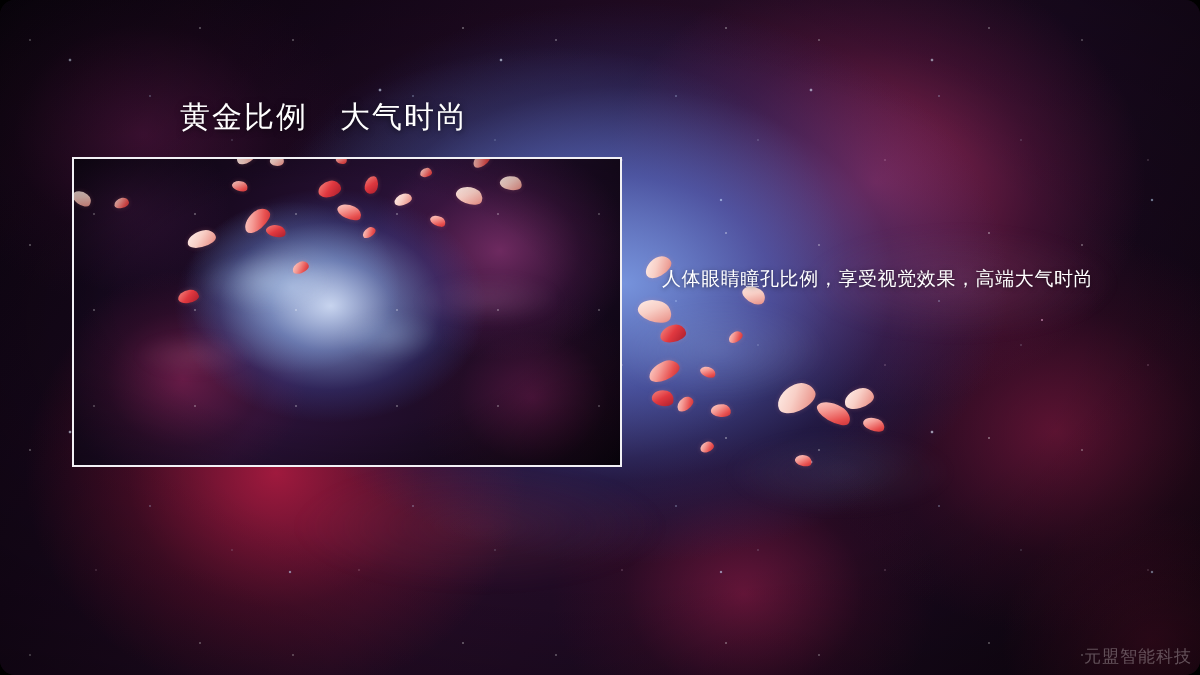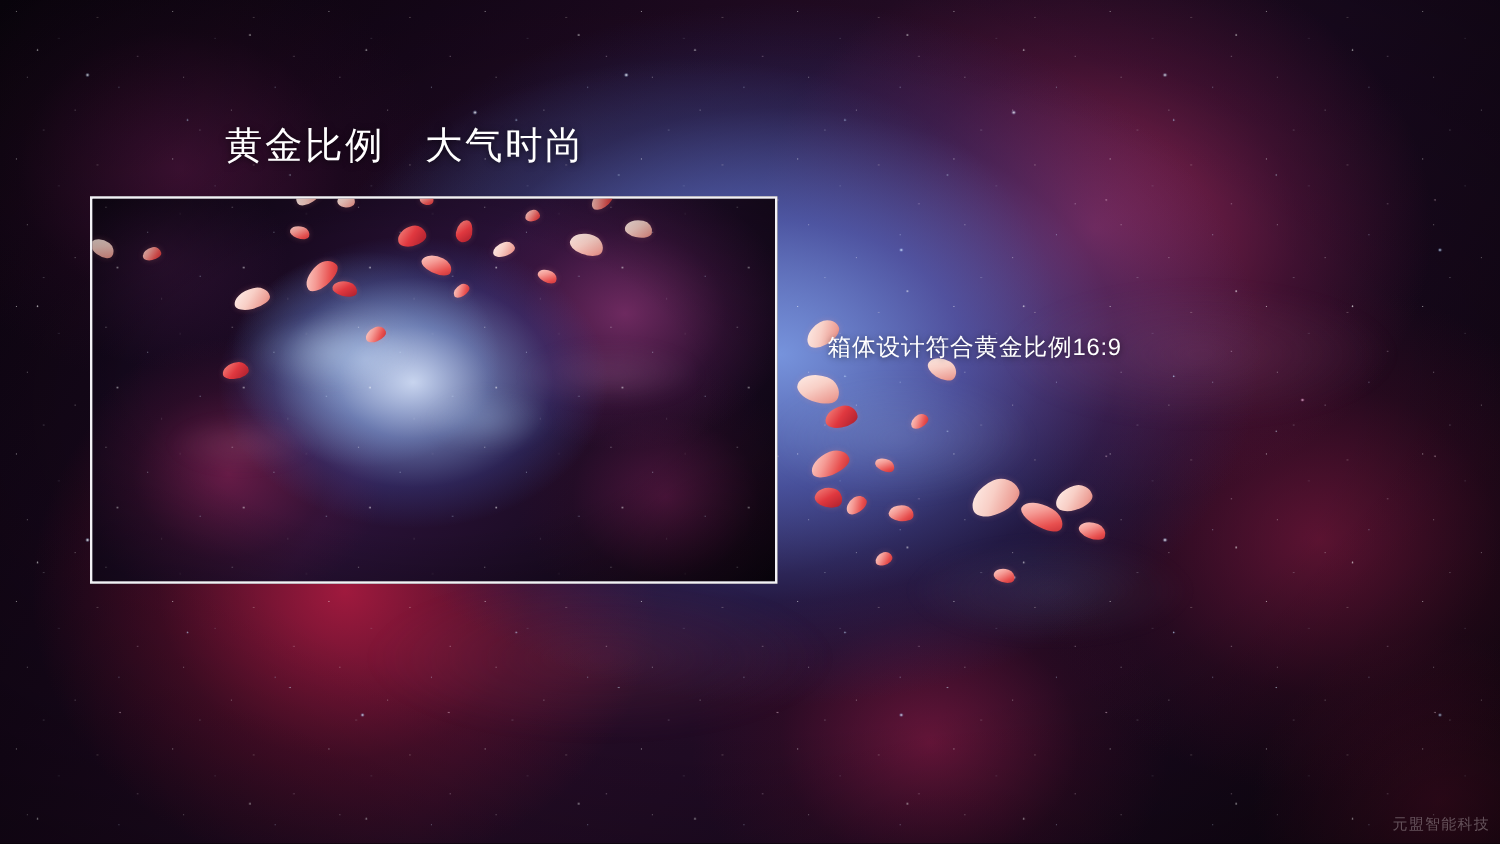--- a/index.html
+++ b/index.html
@@ -7,20 +7,21 @@
     padding: 0;
     background: #000;
   }
   #slide {
     position: relative;
     width: 1200px;
     height: 675px;
     overflow: hidden;
     font-family: "Liberation Sans", "DejaVu Sans", sans-serif;
     background: #0a0408;
+    border-radius: 15px;
   }
 
   
   .bg-layer {
     position: absolute;
     inset: 0;
     pointer-events: none;
   }
   #bg-base {
     background:
@@ -177,21 +178,21 @@
     letter-spacing: 0.6px;
     white-space: pre;
     text-shadow: 0 1px 5px rgba(0,0,0,0.55);
   }
 
   
   #watermark {
     position: absolute;
     right: 8px;
     bottom: 7px;
-    font-size: 12px;
+    font-size: 17px;
     letter-spacing: 1px;
     color: rgba(190,180,185,0.42);
     white-space: pre;
   }
 </style>
 </head>
 <body>
 
 <div id="slide">
 
@@ -249,18 +250,18 @@
           <div class="petal" style="left: 398px; top: -5px; width: 19px; height: 12px; transform: rotate(-34deg);"></div>
           <div class="petal pale" style="left: 426px; top: 17px; width: 22px; height: 14px; transform: rotate(12deg);"></div>
           <div class="petal pale" style="left: -2px; top: 33px; width: 20px; height: 13px; transform: rotate(36deg);"></div>
           <div class="petal" style="left: 40px; top: 39px; width: 15px; height: 10px; transform: rotate(-12deg);"></div>
         </div>
       <div id="photo-vig"></div>
     </div>
   </div>
 
   <div id="body-text">
-    <div class="line">箱体设计符合黄金比例16:9</div>
+    <div class="line">人体眼睛瞳孔比例，享受视觉效果，高端大气时尚</div>
   </div>
 
   <div id="watermark">元盟智能科技</div>
 
 </div>
 
 </body></html>

